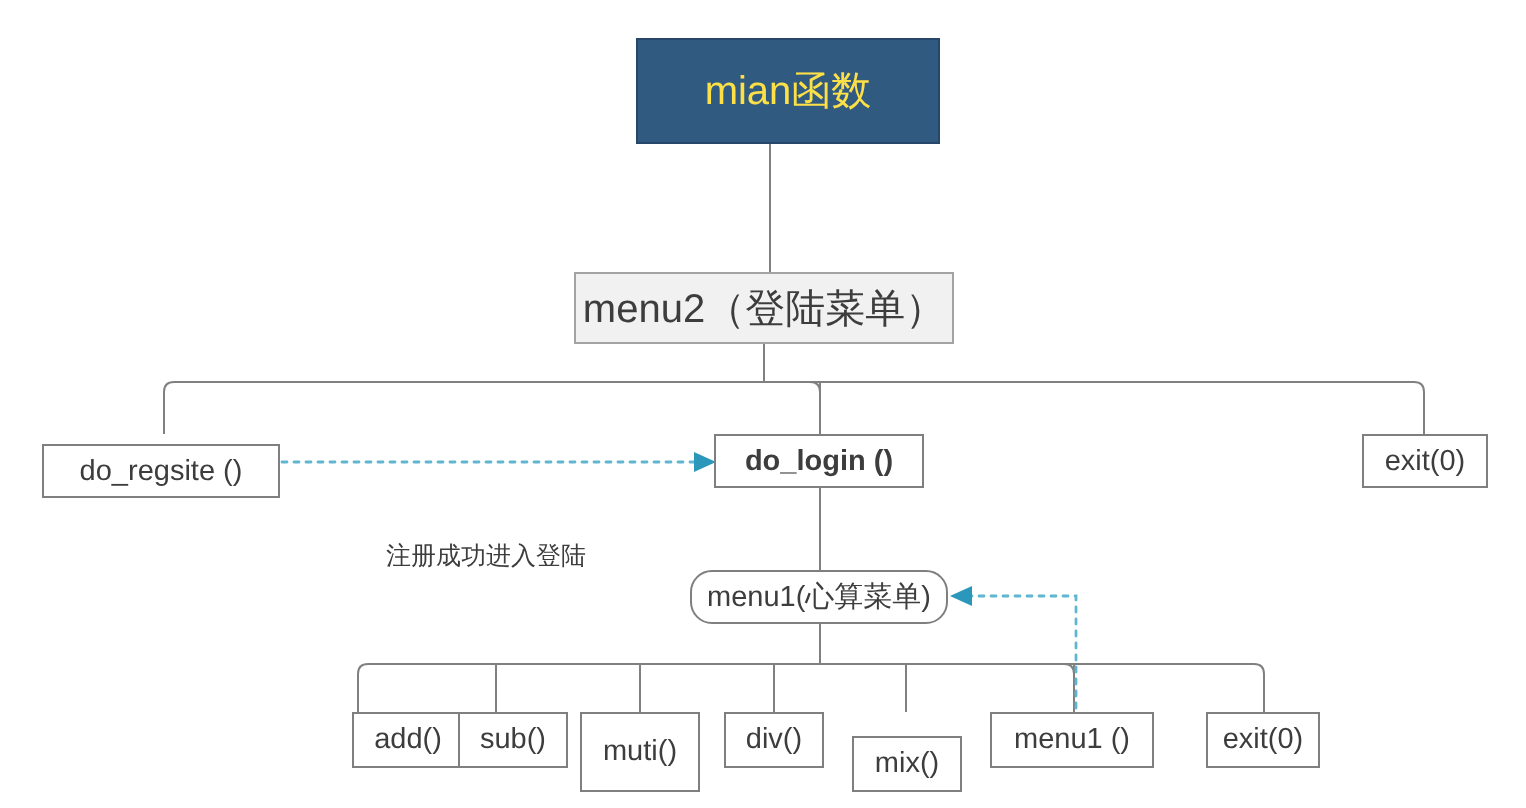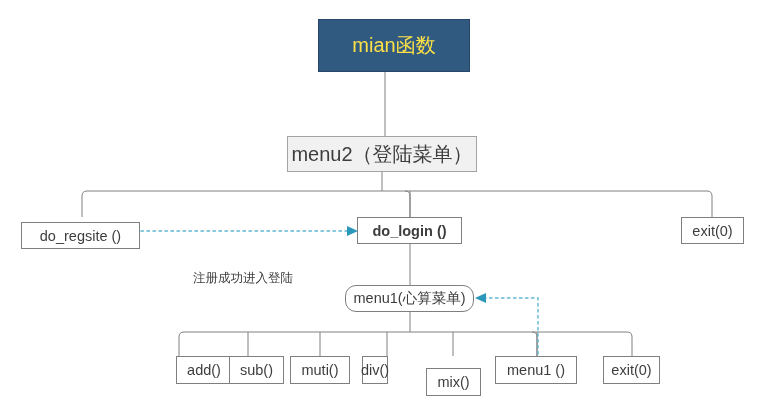--- a/index.html
+++ b/index.html
@@ -42,22 +42,22 @@
     background: #f1f1f1;
     border: 1px solid #a3a3a3;
     font-size: 20px;
   }
   .node-do-regsite { left: 21px;  top: 222px; width: 119px; height: 27px; }
   .node-do-login   { left: 357px; top: 217px; width: 105px; height: 27px; font-weight: bold; }
   .node-exit-top   { left: 681px; top: 217px; width: 63px;  height: 27px; }
   .node-menu1      { left: 345px; top: 285px; width: 129px; height: 27px; border-radius: 11px; }
   .node-add        { left: 152px; top: 356px; width: 56px;  height: 28px; margin-left: 24px; }
   .node-sub        { left: 229px; top: 356px; width: 55px;  height: 28px; }
-  .node-muti       { left: 290px; top: 356px; width: 60px;  height: 28px; }
-  .node-div        { left: 362px; top: 356px; width: 26px;  height: 28px; }
+  .node-muti       { left: 290px; top: 356px; width: 60px;  height: 40px; }
+  .node-div        { left: 362px; top: 356px; width: 50px;  height: 28px; }
   .node-mix        { left: 426px; top: 356px; width: 55px;  height: 28px; margin-top: 12px; }
   .node-menu1-call { left: 495px; top: 356px; width: 82px;  height: 28px; }
   .node-exit-bottom{ left: 603px; top: 356px; width: 57px;  height: 28px; }
   .edge-label {
     position: absolute;
     left: 191px; top: 222px;
     z-index: 3;
     background: #ffffff;
     color: #3d3d3d;
     font-size: 12.5px;

